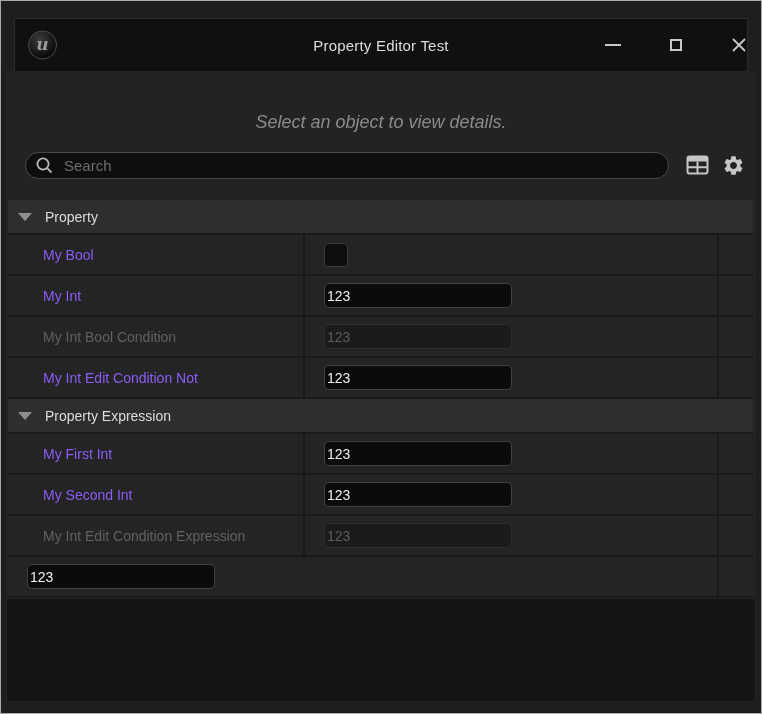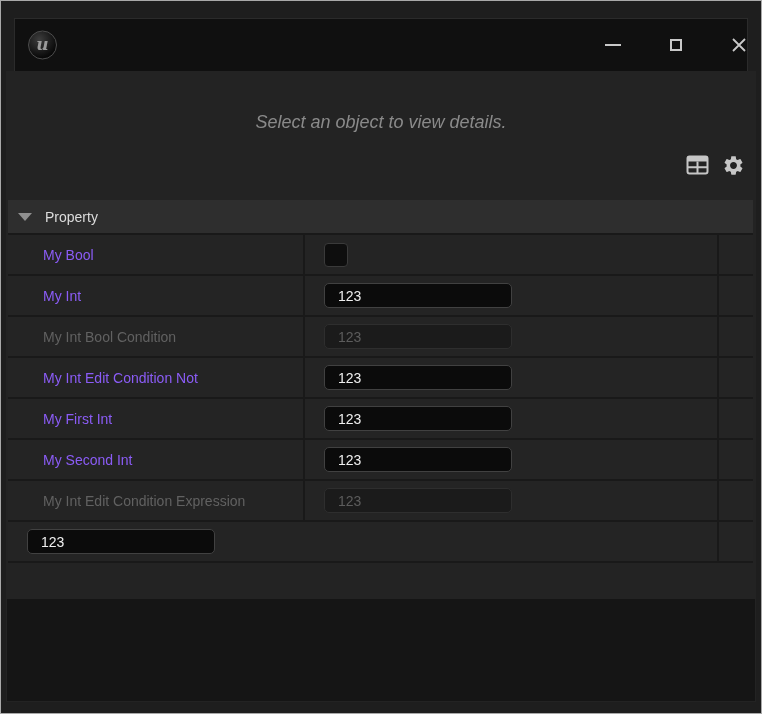--- a/index.html
+++ b/index.html
@@ -88,21 +88,21 @@
   }
   .name-cell span{ margin-left:35px; font-size:14px; color:#8b5cf6; white-space:nowrap; }
   .value-cell{
     flex:1; display:flex; align-items:center;
     border-right:2px solid #191919;
   }
   .extra-cell{ width:34px; flex:0 0 auto; }
   .int-input{
     margin-left:19px; width:188px; height:25px; box-sizing:border-box;
     background:#0b0b0b; border:1px solid #414141; border-radius:5px;
-    color:#efefef; font-size:14px; padding:0 0 0 13px;
+    color:#efefef; font-size:14px; padding:0 0 0 2px;
     font-family:"Liberation Sans", sans-serif; outline:none;
   }
   .checkbox{
     margin-left:19px; width:24px; height:24px; box-sizing:border-box;
     background:#0e0e0e; border:1px solid #3a3a3a; border-radius:4px; cursor:pointer;
   }
   .prop-row.disabled .name-cell span{ color:#616161; }
   .prop-row.disabled .int-input{
     background:#1b1b1b; border-color:#2e2e2e; color:#5c5c5c;
   }
@@ -114,36 +114,44 @@
 </style>
 </head>
 <body>
 
 <div class="page">
 
   <div class="titlebar">
     <div class="ue-logo">
       <span>u</span>
     </div>
+    <div class="win-title">Property Editor Test</div>
     <div class="win-btn" style="left:581px">
       <div class="btn-min-glyph"></div>
     </div>
     <div class="win-btn" style="left:644px">
       <div class="btn-max-glyph"></div>
     </div>
     <div class="win-btn" style="left:707px">
       <svg width="16" height="16" viewBox="0 0 16 16">
         <path d="M2 2 L14 14 M14 2 L2 14" stroke="#c9c9c9" stroke-width="1.8" fill="none"></path>
       </svg>
     </div>
   </div>
 
   <div class="window-body">
     <div class="hint-text">Select an object to view details.</div>
 
+    <div class="search-pill">
+      <svg width="19" height="19" viewBox="0 0 19 19">
+        <circle cx="8" cy="8" r="5.6" stroke="#b8b8b8" stroke-width="1.8" fill="none"></circle>
+        <path d="M12.2 12.2 L16.5 16.5" stroke="#b8b8b8" stroke-width="1.8"></path>
+      </svg>
+      <input class="search-input" type="text" placeholder="Search" style="">
+    </div>
 
     <div class="icon-btn icon-table">
       <svg width="23" height="20" viewBox="0 0 23 20">
         <rect x="1.5" y="1.5" width="20" height="17" rx="2" stroke="#c6c6c6" stroke-width="2" fill="none"></rect>
         <rect x="1.5" y="1.5" width="20" height="5" fill="#c6c6c6"></rect>
         <path d="M1.5 12.2 H21.5 M11.5 6.5 V18.5" stroke="#c6c6c6" stroke-width="2"></path>
       </svg>
     </div>
     <div class="icon-btn icon-gear">
       <svg width="23" height="23" viewBox="0 0 24 24">
@@ -185,20 +193,24 @@
         </div>
         <div class="prop-row">
           <div class="name-cell">
             <span>My Int Edit Condition Not</span>
           </div>
           <div class="value-cell">
             <input class="int-input" type="text" value="123" style="">
           </div>
           <div class="extra-cell"></div>
         </div>
+        <div class="section-header">
+          <div class="tri"></div>
+          <div class="h-label">Property Expression</div>
+        </div>
         <div class="prop-row">
           <div class="name-cell">
             <span>My First Int</span>
           </div>
           <div class="value-cell">
             <input class="int-input" type="text" value="123" style="">
           </div>
           <div class="extra-cell"></div>
         </div>
         <div class="prop-row">

